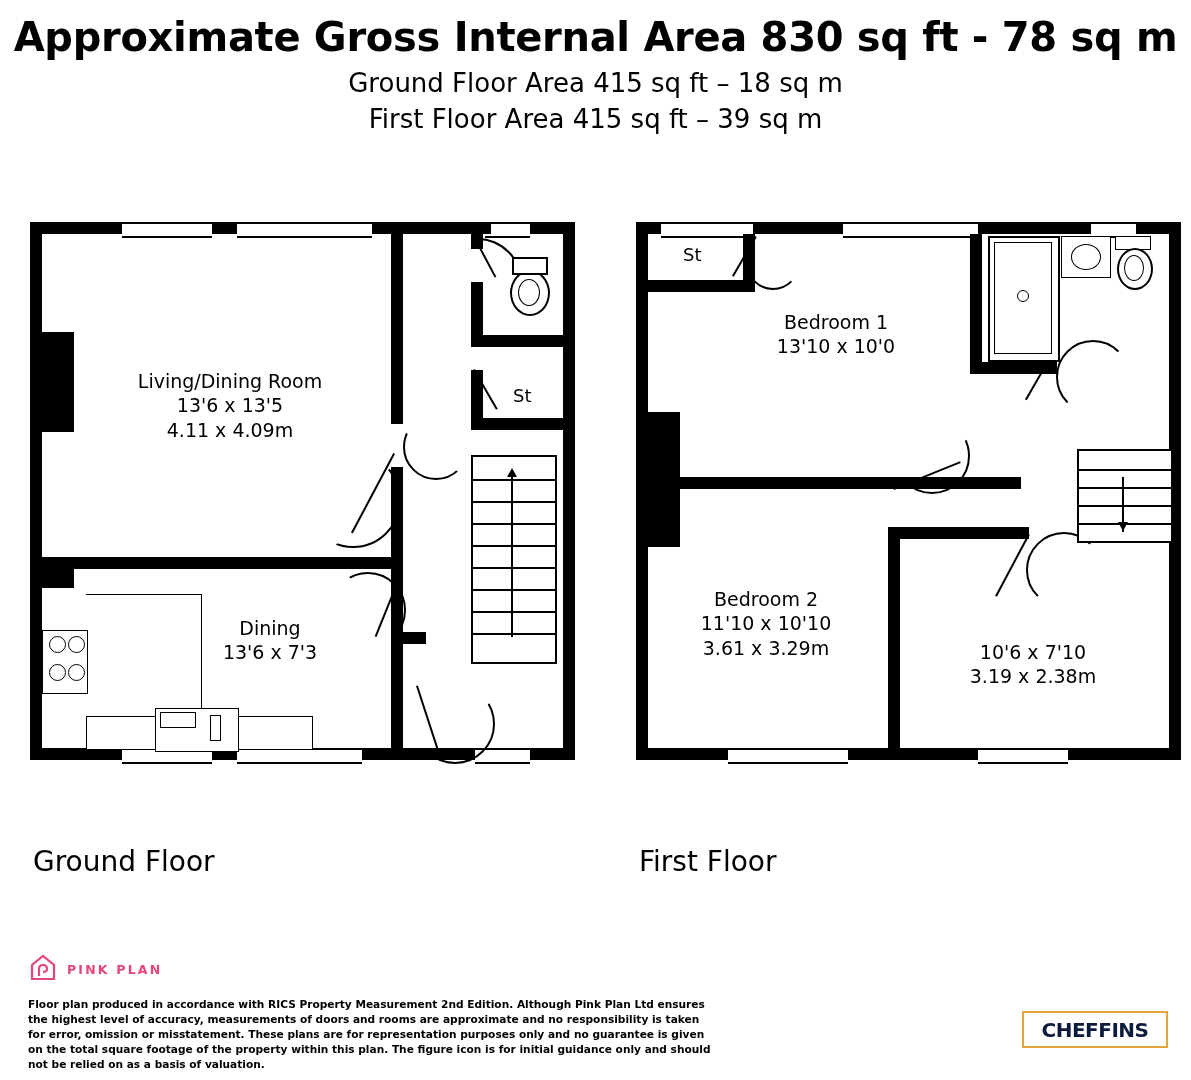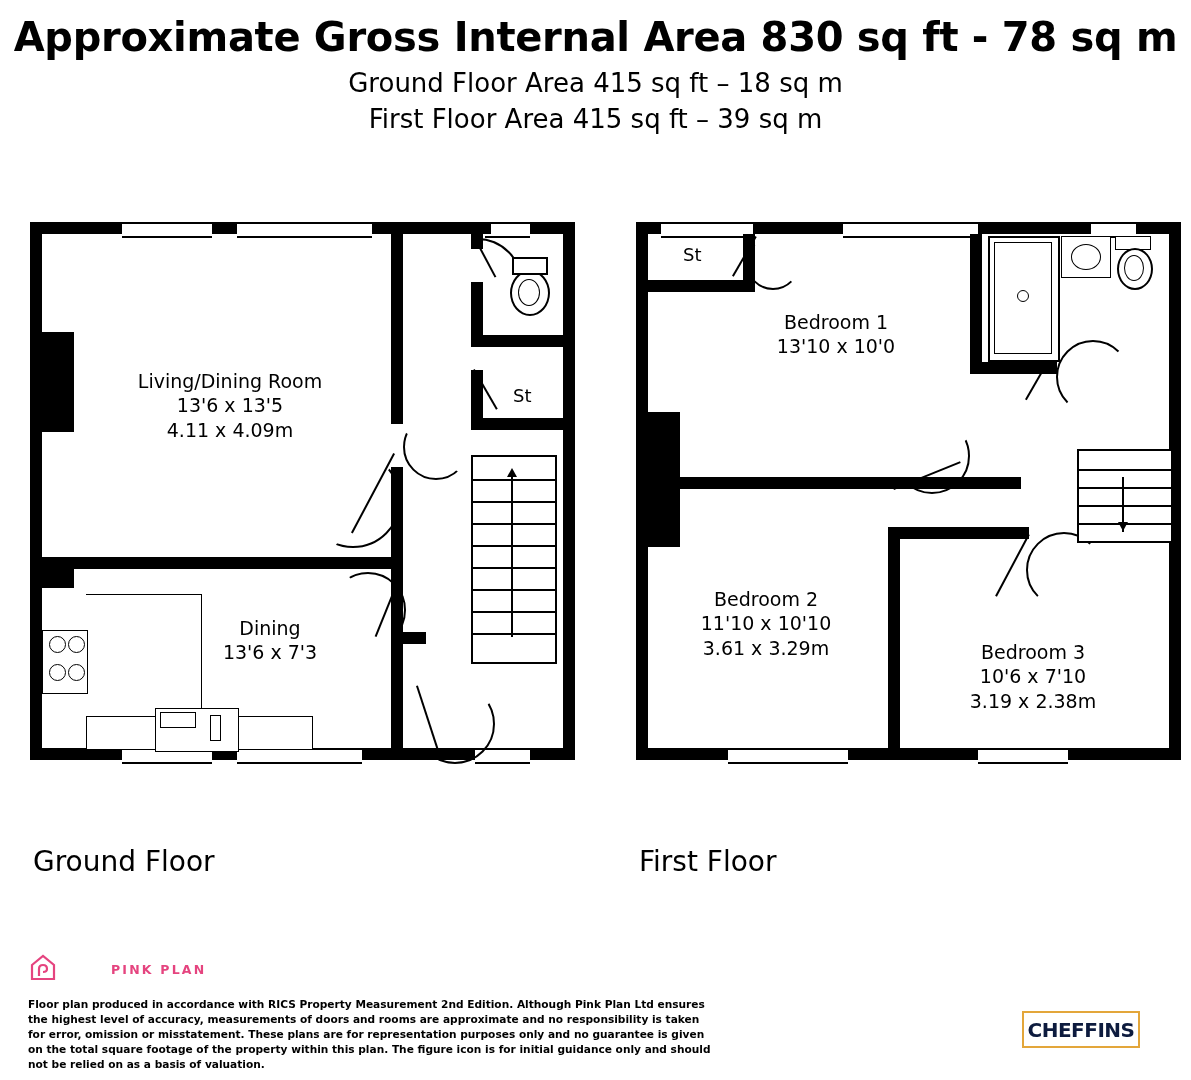--- a/index.html
+++ b/index.html
@@ -103,37 +103,36 @@
     top: 952px;
     display: flex;
     align-items: center;
     gap: 9px;
   }
   .logo-pink .txt {
     font-size: 12.5px;
     letter-spacing: 2.2px;
     color: #e5447f;
     font-weight: bold;
-    margin-left: 44px;
   }
   .disclaimer {
     position: absolute;
     left: 28px;
     top: 997px;
     width: 690px;
     font-size: 10.6px;
     line-height: 1.42;
     font-weight: bold;
     color: #000;
   }
   .cheffins {
     position: absolute;
     left: 1022px;
     top: 1011px;
-    width: 118px;
+    width: 146px;
     height: 37px;
     background: #ffffff;
     border: 2px solid #e3a63a;
     box-sizing: border-box;
     display: flex;
     align-items: center;
     justify-content: center;
   }
   .cheffins .inner {
     font-size: 20px;
@@ -319,21 +318,20 @@
   <div class="room-label" style="left:60px; top:88px; width:280px;">
     <div class="nm">Bedroom 1</div>
     <div class="d1">13'10 x 10'0</div>
   </div>
   <div class="room-label" style="left:10px; top:365px; width:240px;">
     <div class="nm">Bedroom 2</div>
     <div class="d1">11'10 x 10'10</div>
     <div class="d2">3.61 x 3.29m</div>
   </div>
   <div class="room-label" style="left:272px; top:418px; width:250px;">
-    <div class="nm">Bedroom 3</div>
     <div class="d1">10'6 x 7'10</div>
     <div class="d2">3.19 x 2.38m</div>
   </div>
 </div>
 
 <div class="floor-caption" id="cap-ground">Ground Floor</div>
 <div class="floor-caption" id="cap-first">First Floor</div>
 
 <div class="logo-pink">
   <span>

